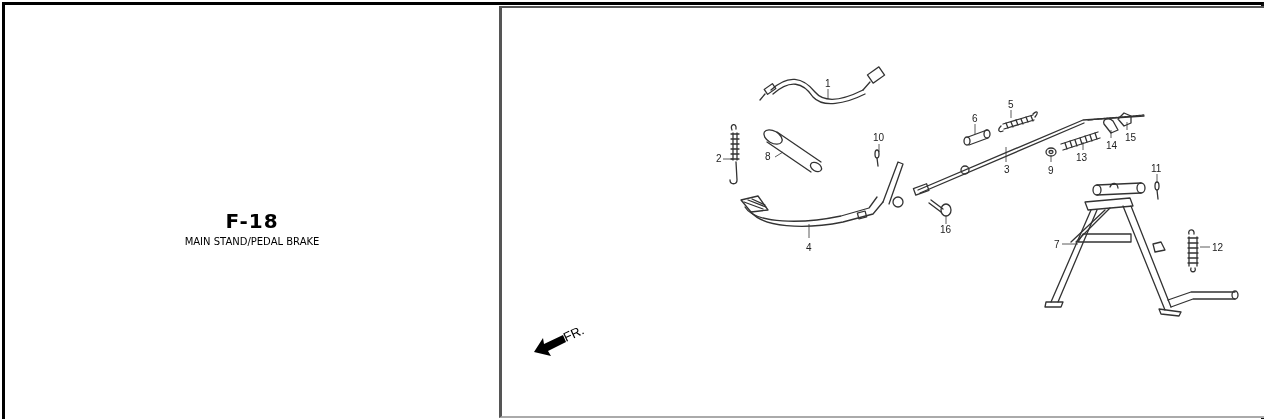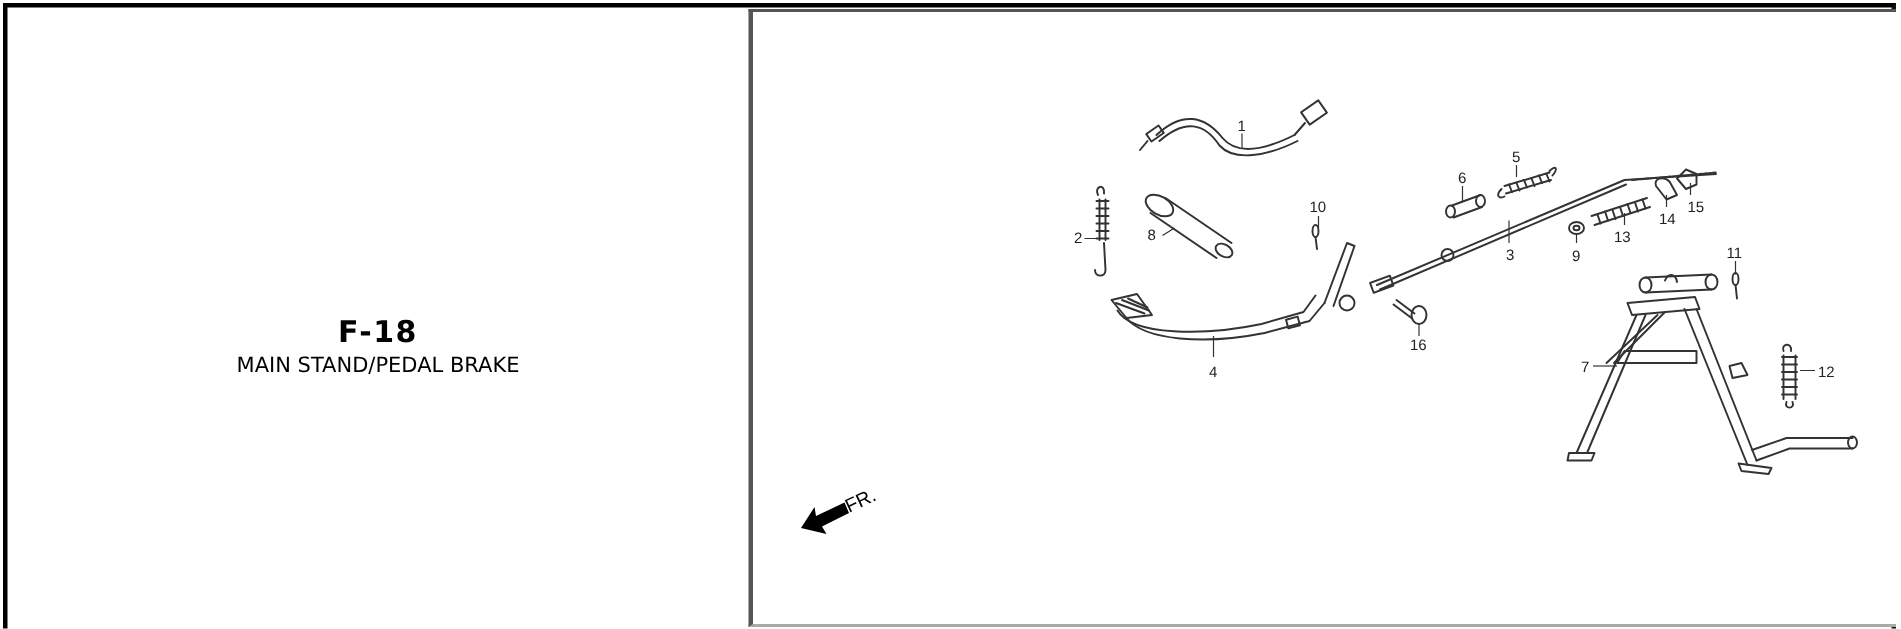--- a/index.html
+++ b/index.html
@@ -1,20 +1,20 @@
 <!DOCTYPE html>
 <html><head>
 <meta charset="utf-8">
 <style>
   html, body { margin:0; padding:0; background:#ffffff; }
   body { width:1267px; height:419px; position:relative; overflow:hidden; font-family:"DejaVu Sans", sans-serif; }
   .frame { position:absolute; left:2px; top:2px; width:1262px; height:420px; border-top:3px solid #000; border-left:3px solid #000; border-right:3px solid #111; box-sizing:border-box; }
   .left-panel { position:absolute; left:5px; top:17px; width:494px; height:414px; }
   .code { position:absolute; left:0; width:494px; top:192px; text-align:center; font-weight:bold; font-size:20px; color:#000; letter-spacing:1px; font-family:"DejaVu Sans", sans-serif; }
-  .title { position:absolute; left:0; width:494px; top:219px; text-align:center; font-size:14px; color:#000; font-family:"DejaVu Sans", sans-serif; }
+  .title { position:absolute; left:0; width:494px; top:219px; text-align:center; font-size:10px; color:#000; font-family:"DejaVu Sans", sans-serif; }
   .diagram { position:absolute; left:499px; top:6px; width:765px; height:412px; border-top:2px solid #555; border-left:3px solid #555; border-bottom:2px solid #aaa; box-sizing:border-box; background:#fff; }
   svg { position:absolute; left:0; top:0; }
   .lbl { font-family:"Liberation Sans", sans-serif; font-size:10px; fill:#222; }
   .fr { font-family:"Liberation Sans", sans-serif; font-size:13px; fill:#000; }
 </style>
 </head>
 <body>
 
 <div class="frame"></div>
 

